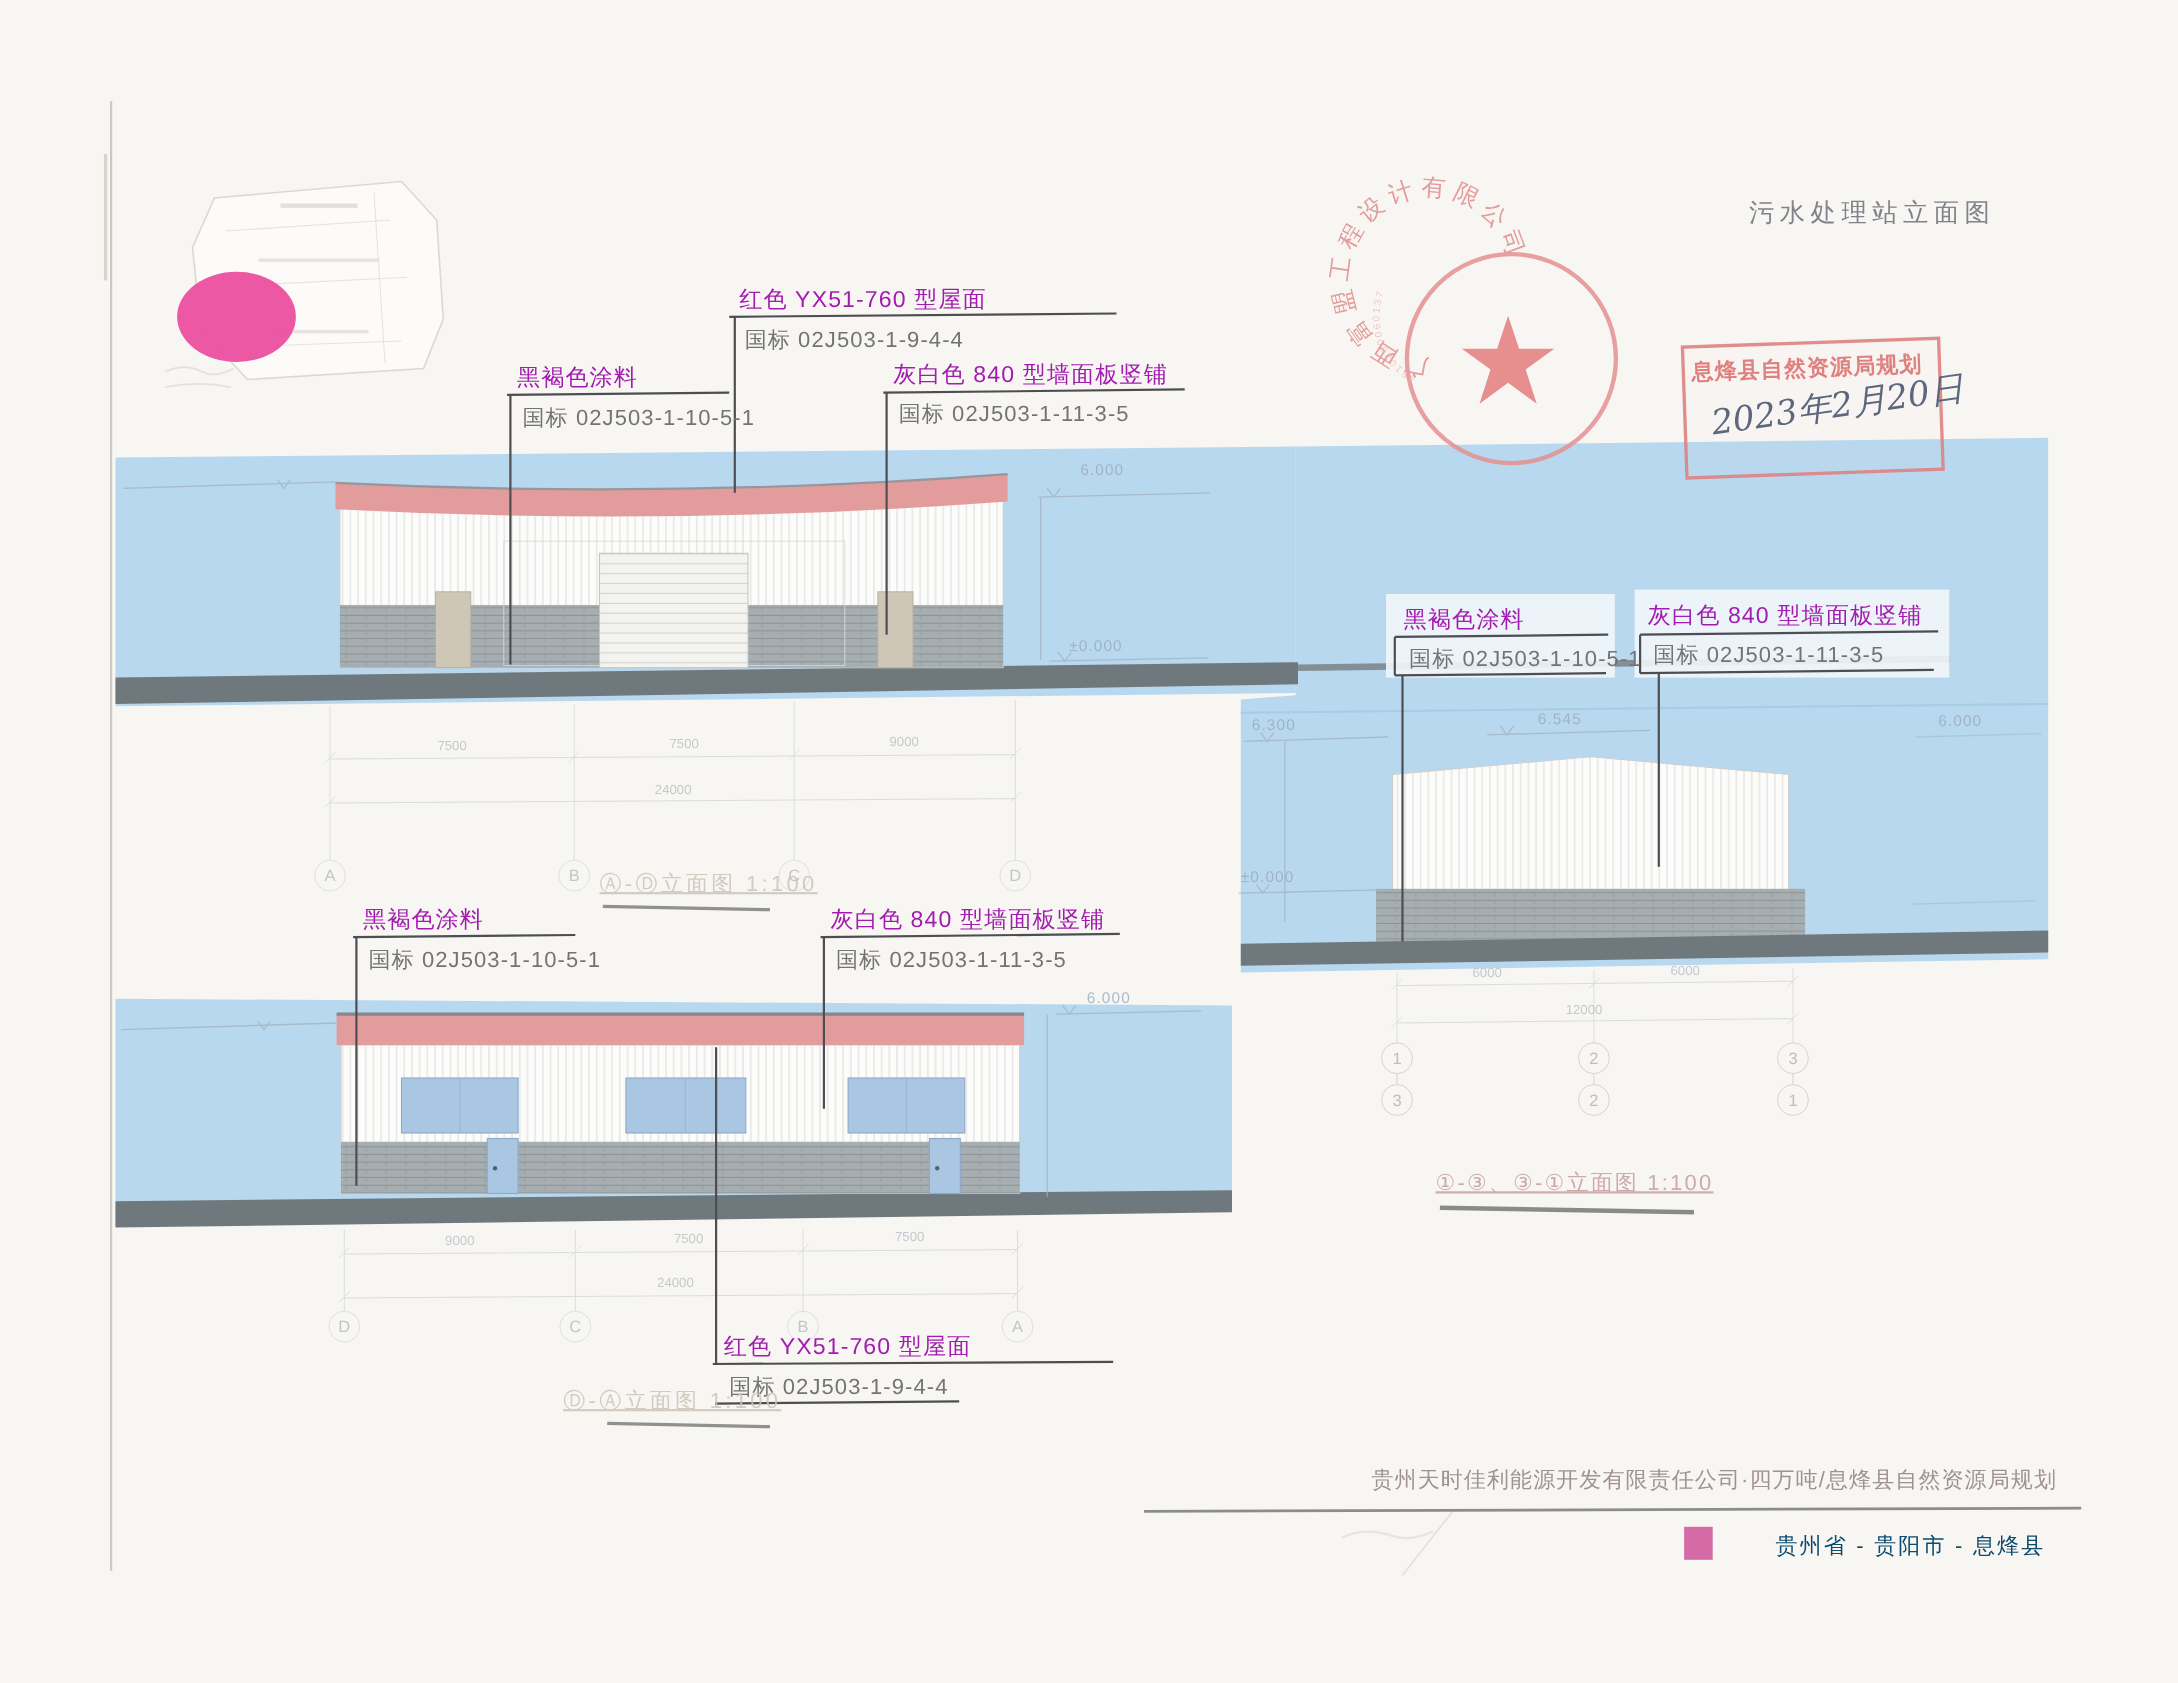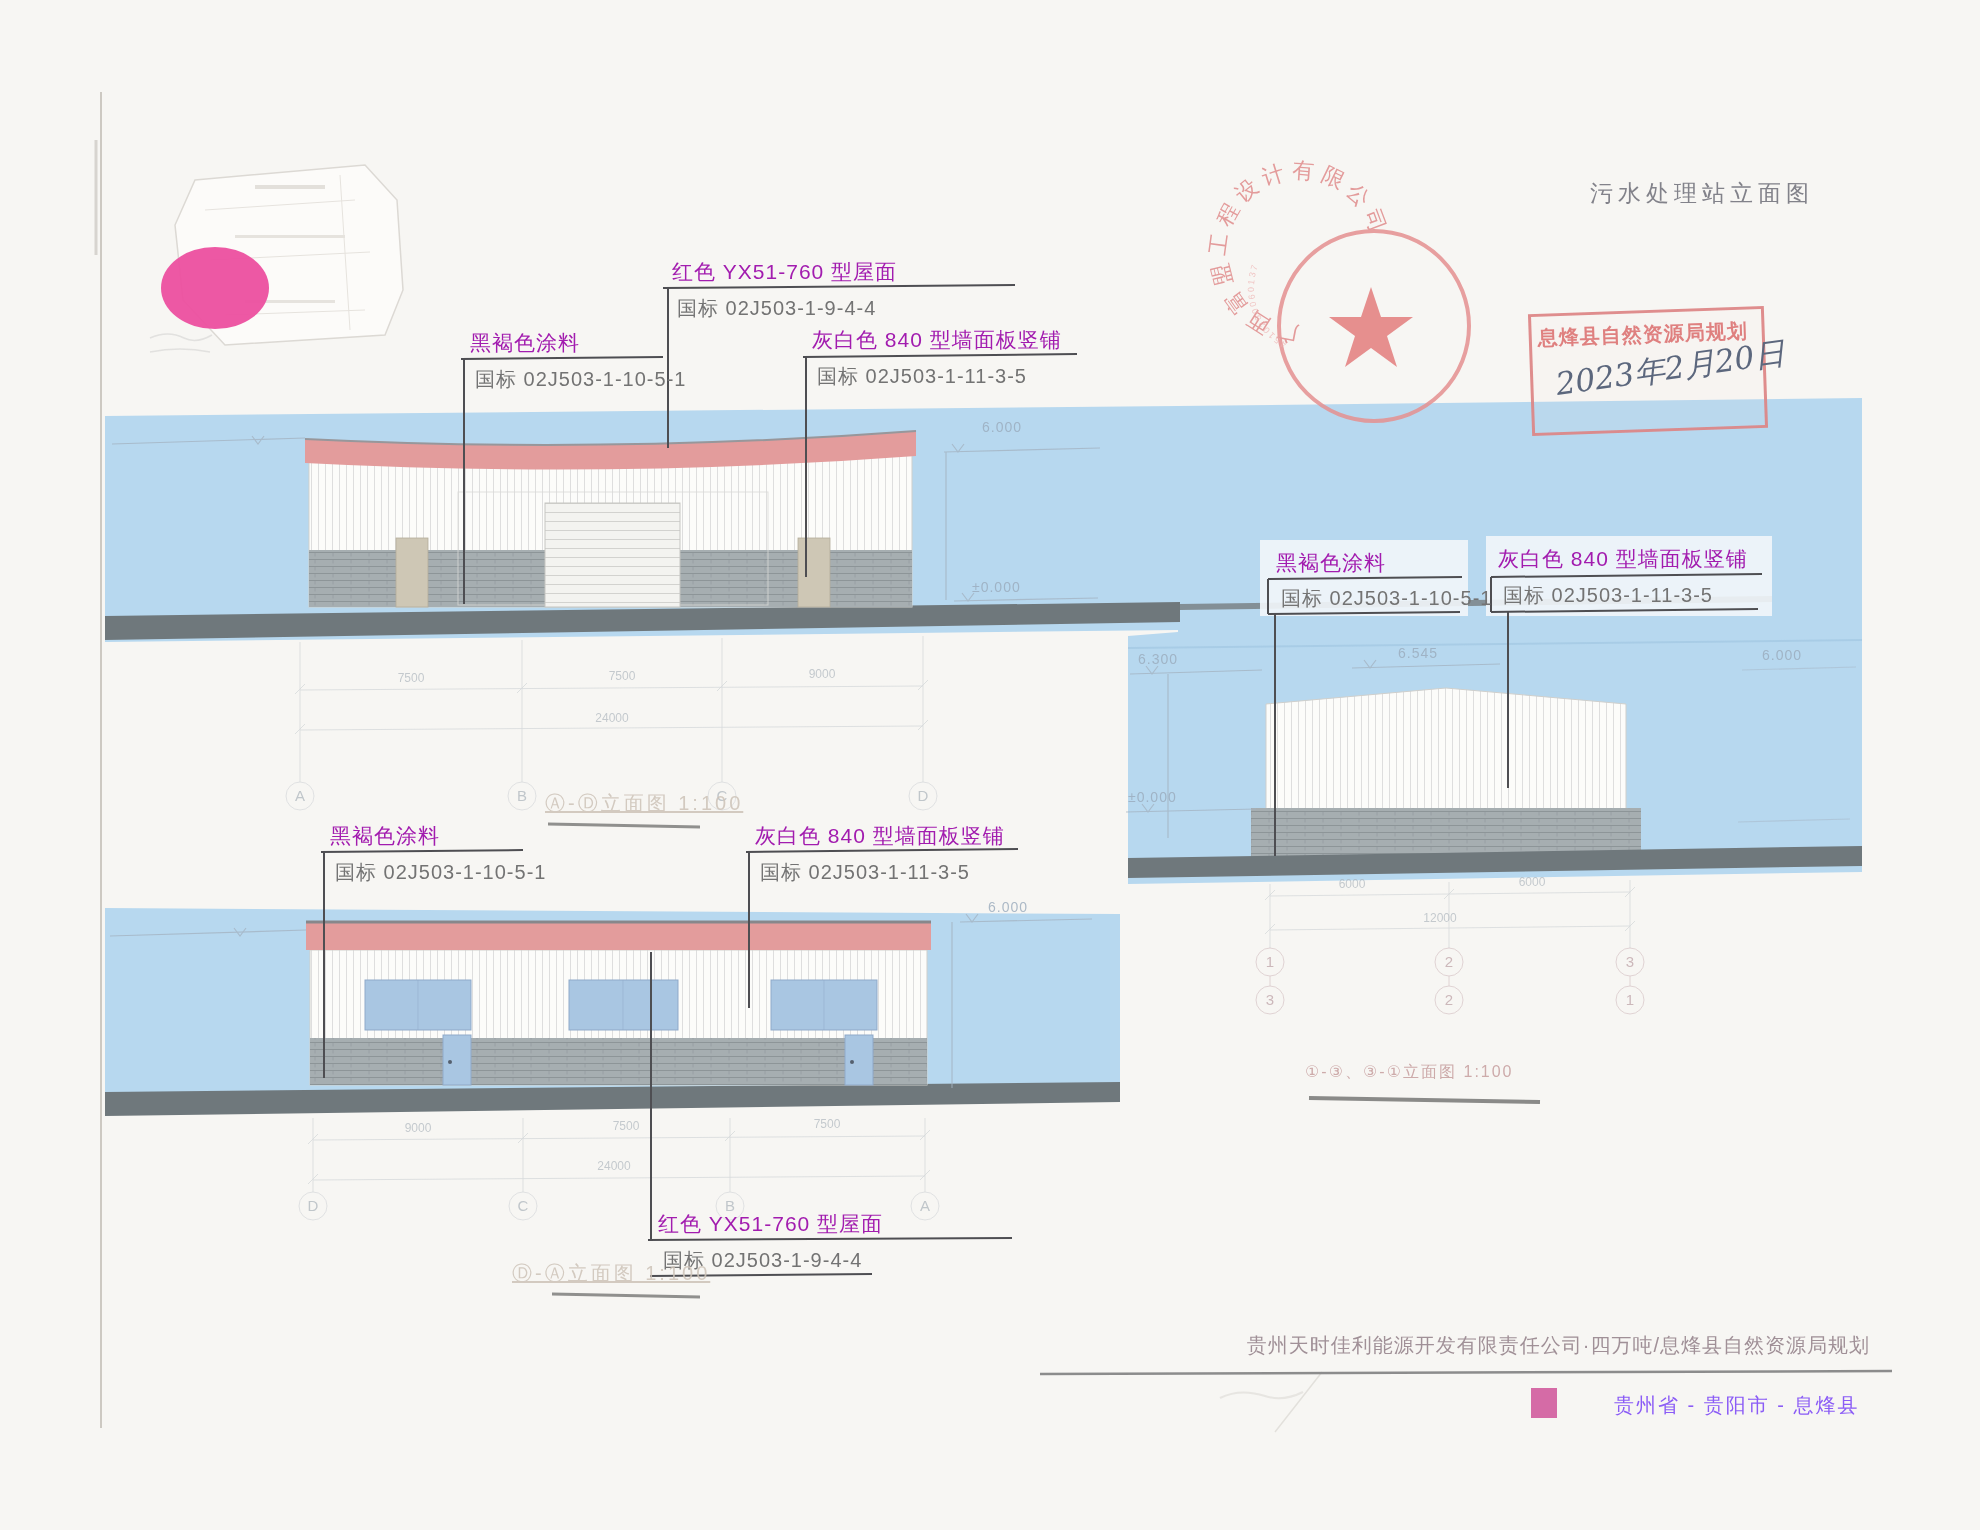--- a/index.html
+++ b/index.html
@@ -6,24 +6,24 @@
   .page{
     position:relative;width:1980px;height:1530px;overflow:hidden;
     background:radial-gradient(ellipse at 55% 45%, #faf9f6 0%, #f6f5f1 60%, #efedе8 100%);
     background-color:#f7f6f3;
     font-family:"Liberation Sans","DejaVu Sans",sans-serif;
   }
   .abs{position:absolute;}
   .callout-l1{font-size:21px;color:#a21caf;letter-spacing:1px;white-space:nowrap;}
   .callout-l2{font-size:20px;color:#737373;letter-spacing:1px;white-space:nowrap;}
   .caption{font-size:20px;color:#cdc3b8;letter-spacing:3px;white-space:nowrap;opacity:.85;text-decoration:underline;}
-  .caption-pink{font-size:16px;color:#c9a3a3;letter-spacing:2px;white-space:nowrap;opacity:.9;}
+  .caption-pink{font-size:20px;color:#c9a3a3;letter-spacing:2px;white-space:nowrap;opacity:.9;text-decoration:underline;}
   .title{font-size:23px;color:#82828a;letter-spacing:5px;white-space:nowrap;}
   .footer-project{font-size:20px;color:#a09097;letter-spacing:1px;text-align:right;white-space:nowrap;}
-  .footer-loc{font-size:20px;color:#8b5cf6;letter-spacing:2px;white-space:nowrap;}
+  .footer-loc{font-size:20px;color:#0c4a6e;letter-spacing:2px;white-space:nowrap;}
   .pink-square{background:#d56ba6;}
   .stamp-box{
     border:3.5px solid #dd8585;opacity:.92;transform:rotate(-2deg);
     background:rgba(244,200,200,0.06);
   }
   .stamp-text{font-size:20px;font-weight:bold;color:#dd7676;letter-spacing:1px;white-space:nowrap;padding:8px 4px 0 6px;}
   .stamp-date{font-size:31px;color:#4f5b74;font-family:"DejaVu Serif",serif;font-style:italic;
     transform:rotate(-6deg);margin:2px 0 0 22px;white-space:nowrap;}
   svg text{font-family:"Liberation Sans","DejaVu Sans",sans-serif;}
   .dimtxt{font-size:12px;fill:#a9b2ba;opacity:.65;}

